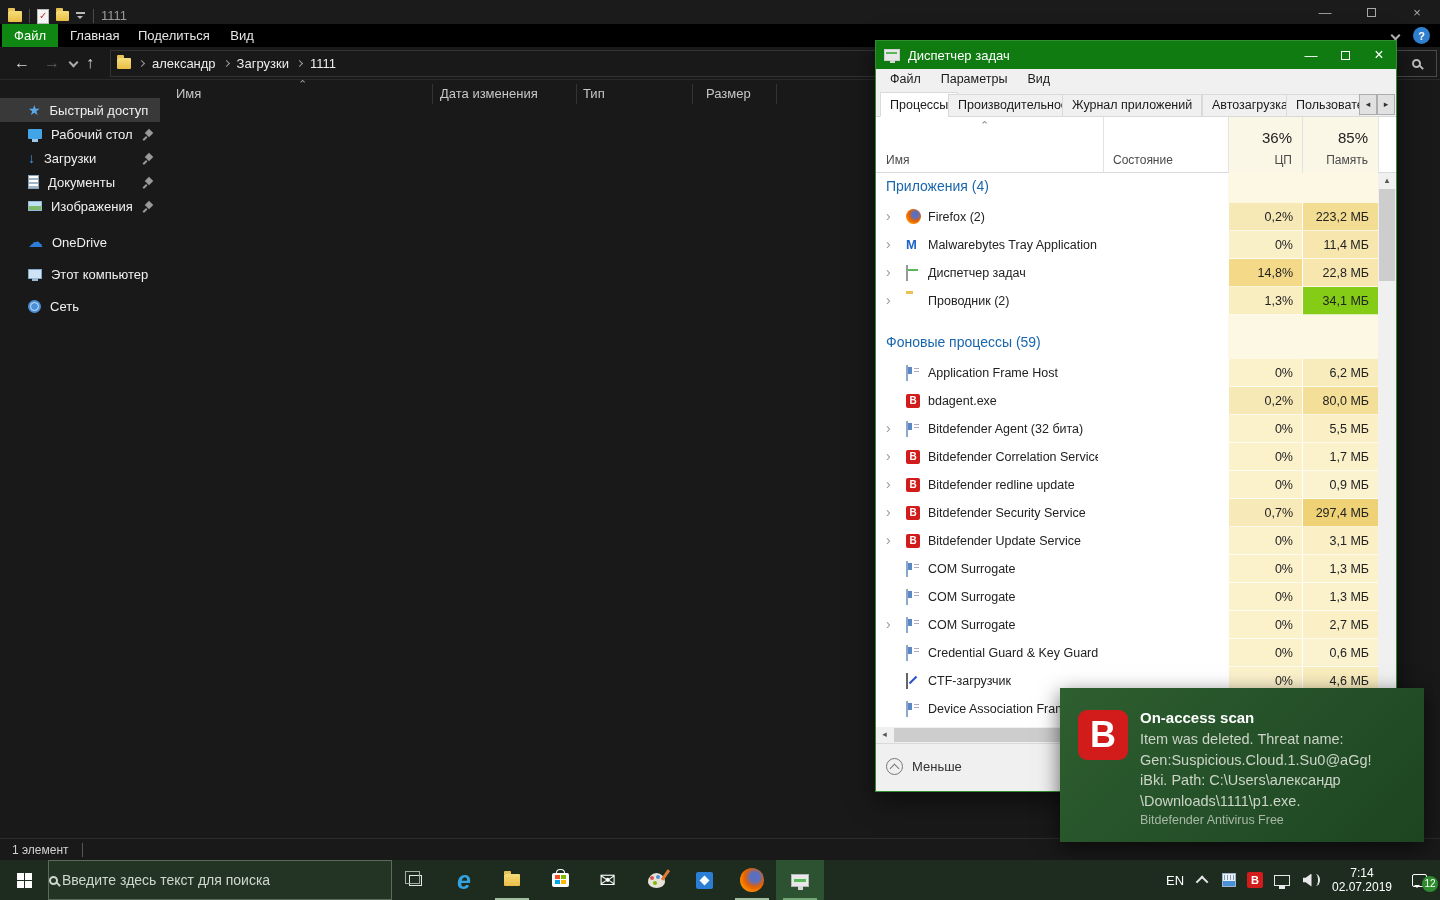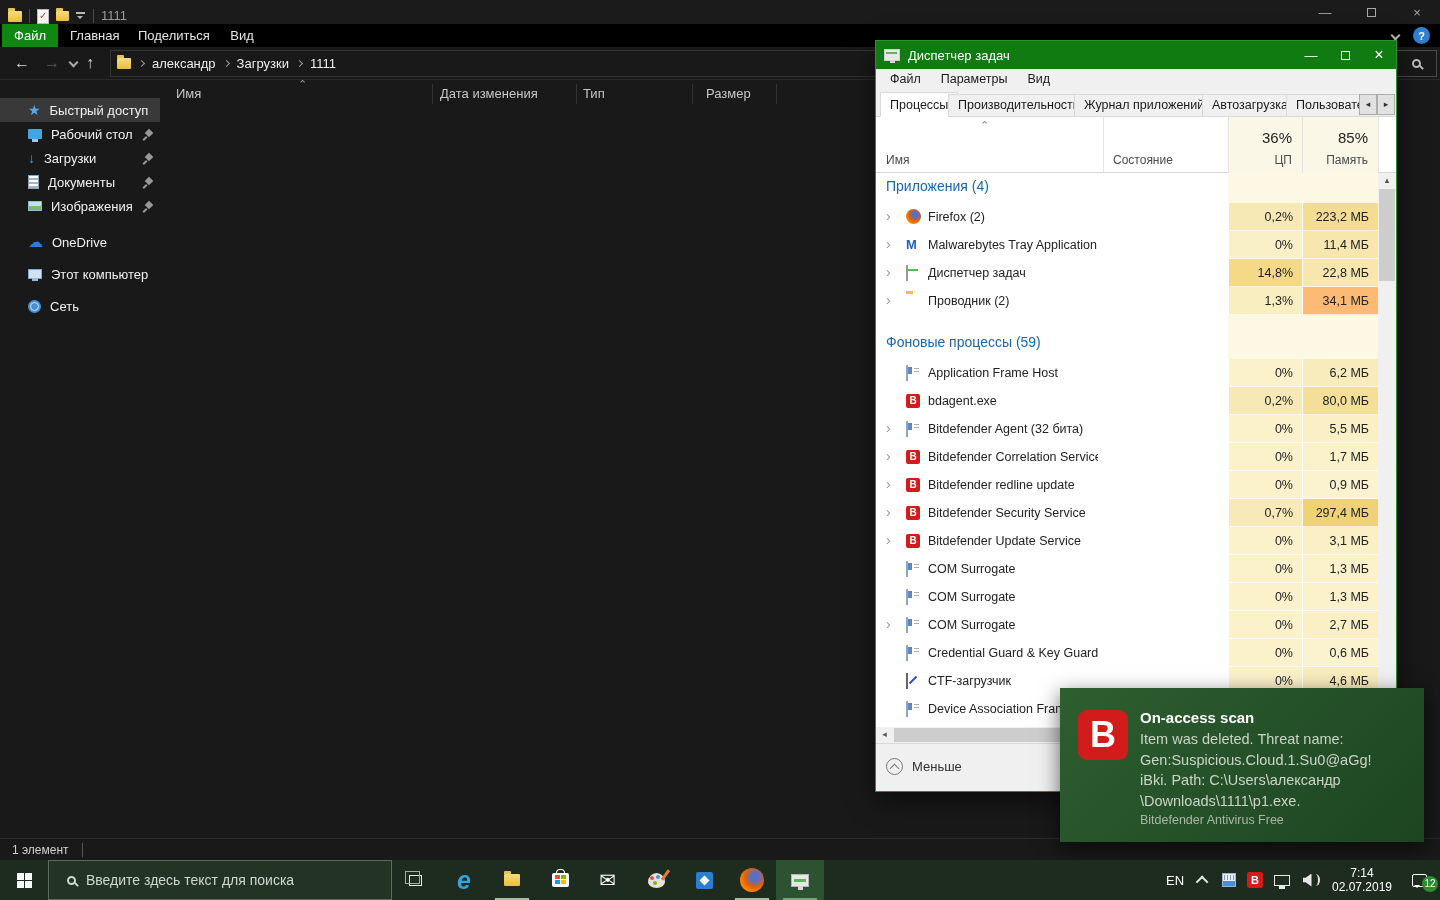--- a/index.html
+++ b/index.html
@@ -164,21 +164,21 @@
   .bd-body { position:absolute; left:80px; top:41px; color:#ccd4c8; font-size:14.5px; line-height:20.5px; }
   .bd-foot { position:absolute; left:80px; top:125px; color:#a9b7a6; font-size:12.5px; }
 
   
   .taskbar { left:0; top:860px; width:1440px; height:40px; background:#1e2c20; }
   .tb-start { position:absolute; left:0; top:0; width:48px; height:40px; display:flex; align-items:center; justify-content:center; }
   .win-logo { width:15px; height:15px;
     background-image:linear-gradient(#fff,#fff),linear-gradient(#fff,#fff),linear-gradient(#fff,#fff),linear-gradient(#fff,#fff);
     background-repeat:no-repeat; background-size:7px 7px; background-position:0 0,8px 0,0 8px,8px 8px; }
   .tb-search { position:absolute; left:48px; top:0; width:344px; height:40px; background:#233425;
-    border:1px solid #5a6b5c; display:flex; align-items:center; gap:10px; padding-left:18px; }
+    border:1px solid #5a6b5c; display:flex; align-items:center; gap:4px; }
   .tb-search-text { color:#cfd8cf; font-size:14px; }
   .tb-taskview { position:absolute; left:392px; top:0; width:46px; height:40px; display:flex; align-items:center; justify-content:center; }
   .tv-ic { width:13px; height:11px; border:1.5px solid #e6e6e6; position:relative; background:transparent; }
   .tv-ic::before { content:""; position:absolute; left:-5px; top:-5px; width:13px; height:11px; border:1.5px solid #9fae9f; }
   .tb-btn { position:absolute; top:0; width:48px; height:40px; display:flex; align-items:center; justify-content:center; }
   .tb-btn .uline { position:absolute; left:7px; bottom:0; width:34px; height:2px; background:#9fbf9f; }
   .tb-btn.active-win { background:#2c5231; }
   .tb-btn.active-win .uline { background:#71a876; }
   .edge-ic { color:#35a2e0; font-size:25px; font-weight:bold; font-style:italic; line-height:25px; }
   .store-ic { width:17px; height:14px; background:#fff; border-radius:2px; position:relative; }
@@ -340,21 +340,21 @@
       </span>
     </div>
     <div class="tm-menu">
       <span class="tm-menu-item">Файл</span>
       <span class="tm-menu-item">Параметры</span>
       <span class="tm-menu-item">Вид</span>
     </div>
     <div class="tm-tabs">
       <span class="tm-tab active" style="left:4px">Процессы</span>
       <span class="tm-tab" style="left:72px">Производительность</span>
-      <span class="tm-tab" style="left:198px">Журнал приложений</span>
+      <span class="tm-tab" style="left:186px">Журнал приложений</span>
       <span class="tm-tab" style="left:326px">Автозагрузка</span>
       <span class="tm-tab" style="left:410px;width:74px;padding-right:0">Пользовате</span>
       <span class="tab-ar" style="left:483px">◂</span>
       <span class="tab-ar" style="left:501px">▸</span>
     </div>
 
     <div class="tm-header">
       <span class="heat-hd" style="left:352px;width:74px"></span>
       <span class="heat-hd" style="left:426px;width:76px"></span>
       <span class="hsep" style="left:227px"></span>
@@ -397,21 +397,21 @@
         <span class="picon i-tmr"></span>
         <span class="pname">Диспетчер задач</span>
         <span class="pcell cpu-cell" style="background: rgb(244, 218, 136);">14,8%</span>
         <span class="pcell mem-cell" style="background: rgb(247, 231, 174);">22,8 МБ</span>
       </div>
       <div class="tm-row" style="top:114px">
         <span class="exp">›</span>
         <span class="picon i-folder"></span>
         <span class="pname">Проводник (2)</span>
         <span class="pcell cpu-cell" style="background: rgb(249, 238, 192);">1,3%</span>
-        <span class="pcell mem-cell" style="background: #fdba74;">34,1 МБ</span>
+        <span class="pcell mem-cell" style="background: #84cc16;">34,1 МБ</span>
       </div>
 
       <div class="tm-row" style="top:156px">
         <span class="grp-head">Фоновые процессы (59)</span>
       </div>
 
       <div class="tm-row" style="top:186px">
         <span class="exp"></span>
         <span class="picon i-window"></span>
         <span class="pname">Application Frame Host</span>

